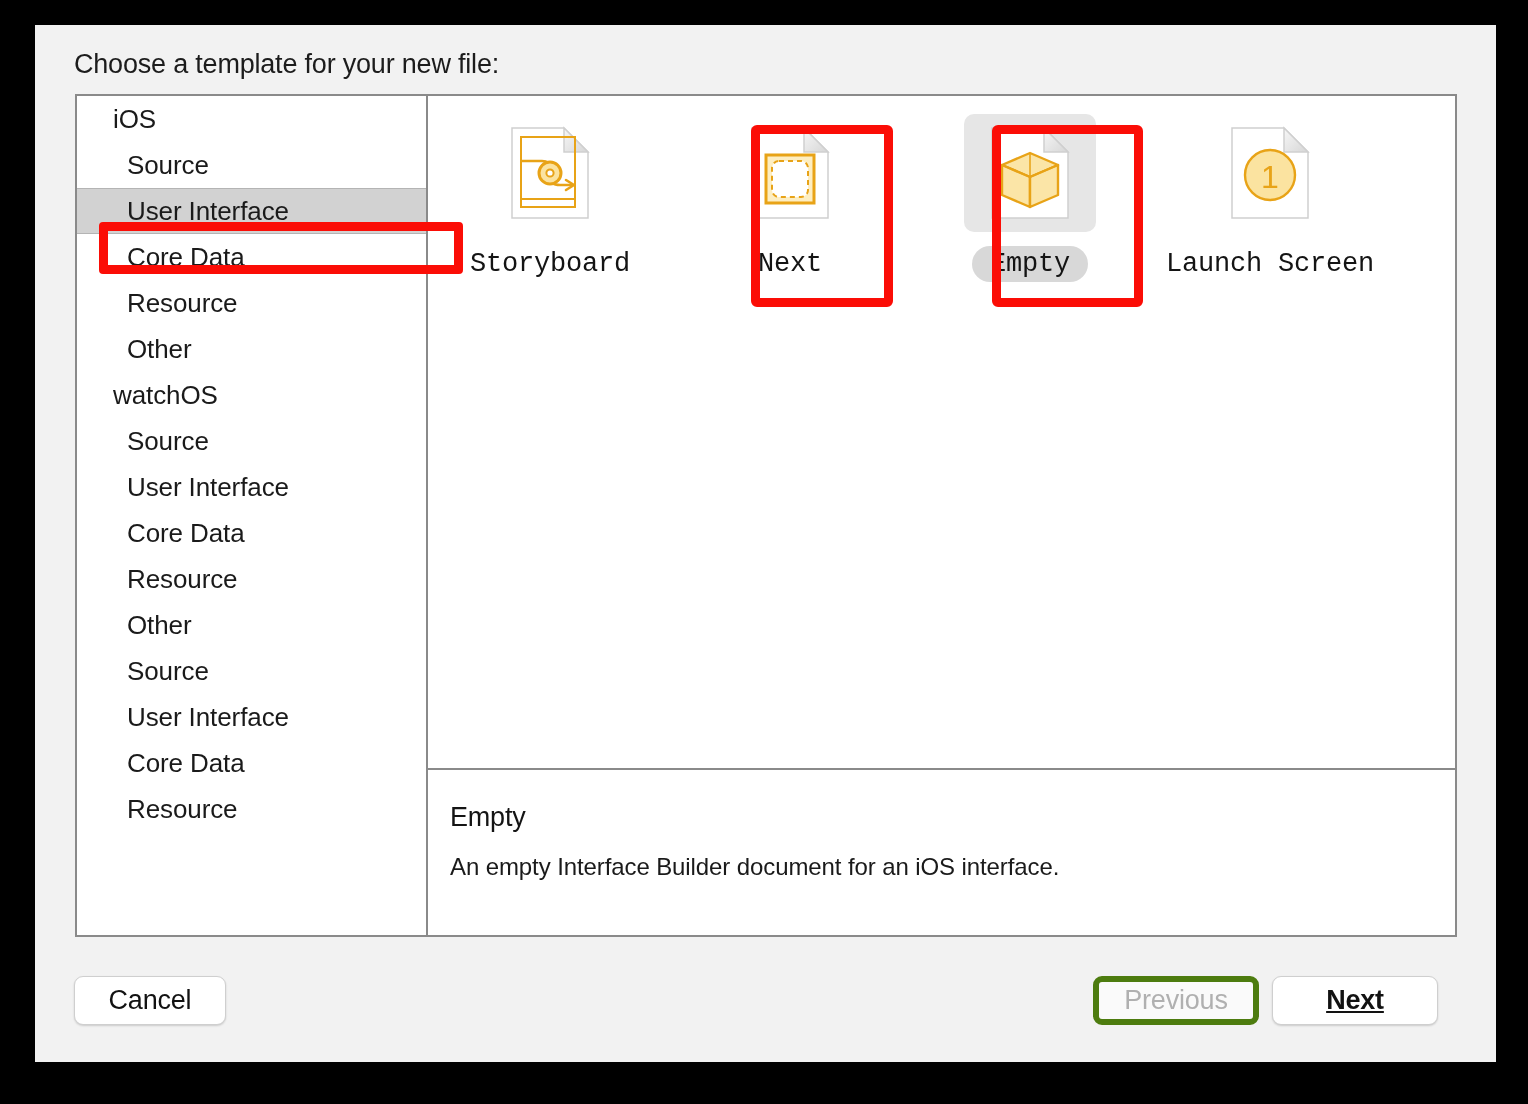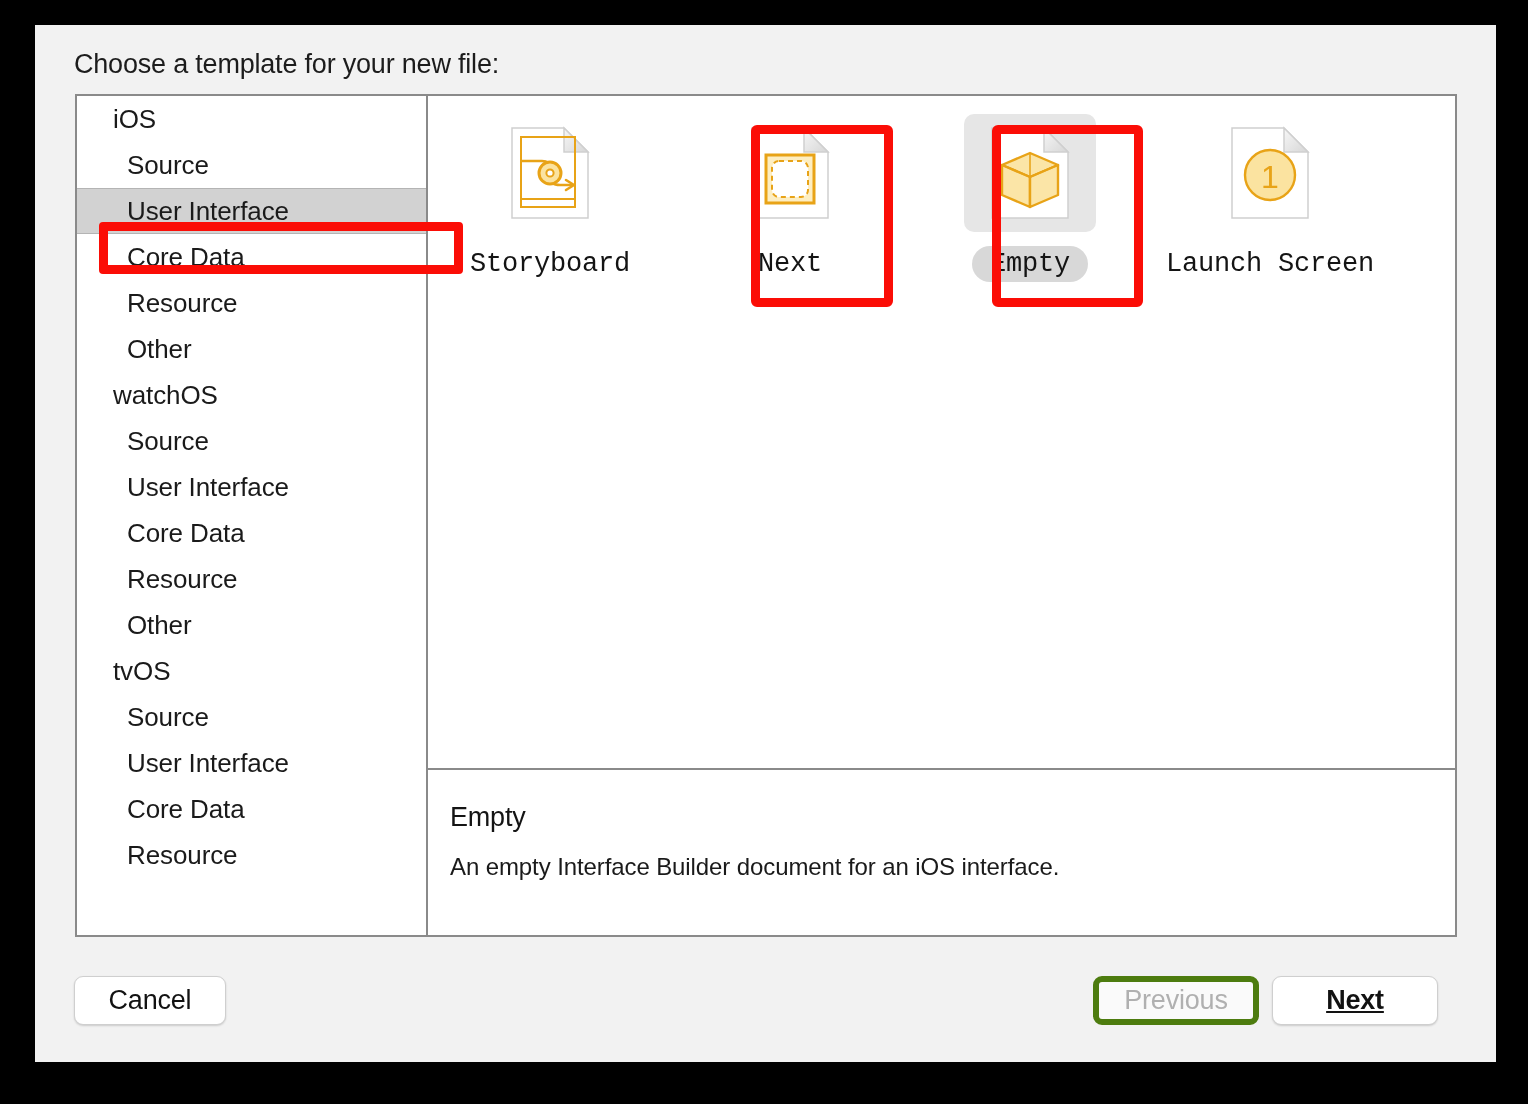--- a/index.html
+++ b/index.html
@@ -189,21 +189,20 @@
         <div class="side-row child selected">User Interface</div>
         <div class="side-row child">Core Data</div>
         <div class="side-row child">Resource</div>
         <div class="side-row child">Other</div>
         <div class="side-row group">watchOS</div>
         <div class="side-row child">Source</div>
         <div class="side-row child">User Interface</div>
         <div class="side-row child">Core Data</div>
         <div class="side-row child">Resource</div>
         <div class="side-row child">Other</div>
-        <div class="side-row group">tvOS</div>
         <div class="side-row child">Source</div>
         <div class="side-row child">User Interface</div>
         <div class="side-row child">Core Data</div>
         <div class="side-row child">Resource</div>
       </div>
 
     <div id="main-panel">
 
       <div id="template-grid">
           <div class="tpl" style="left: 22px;">

